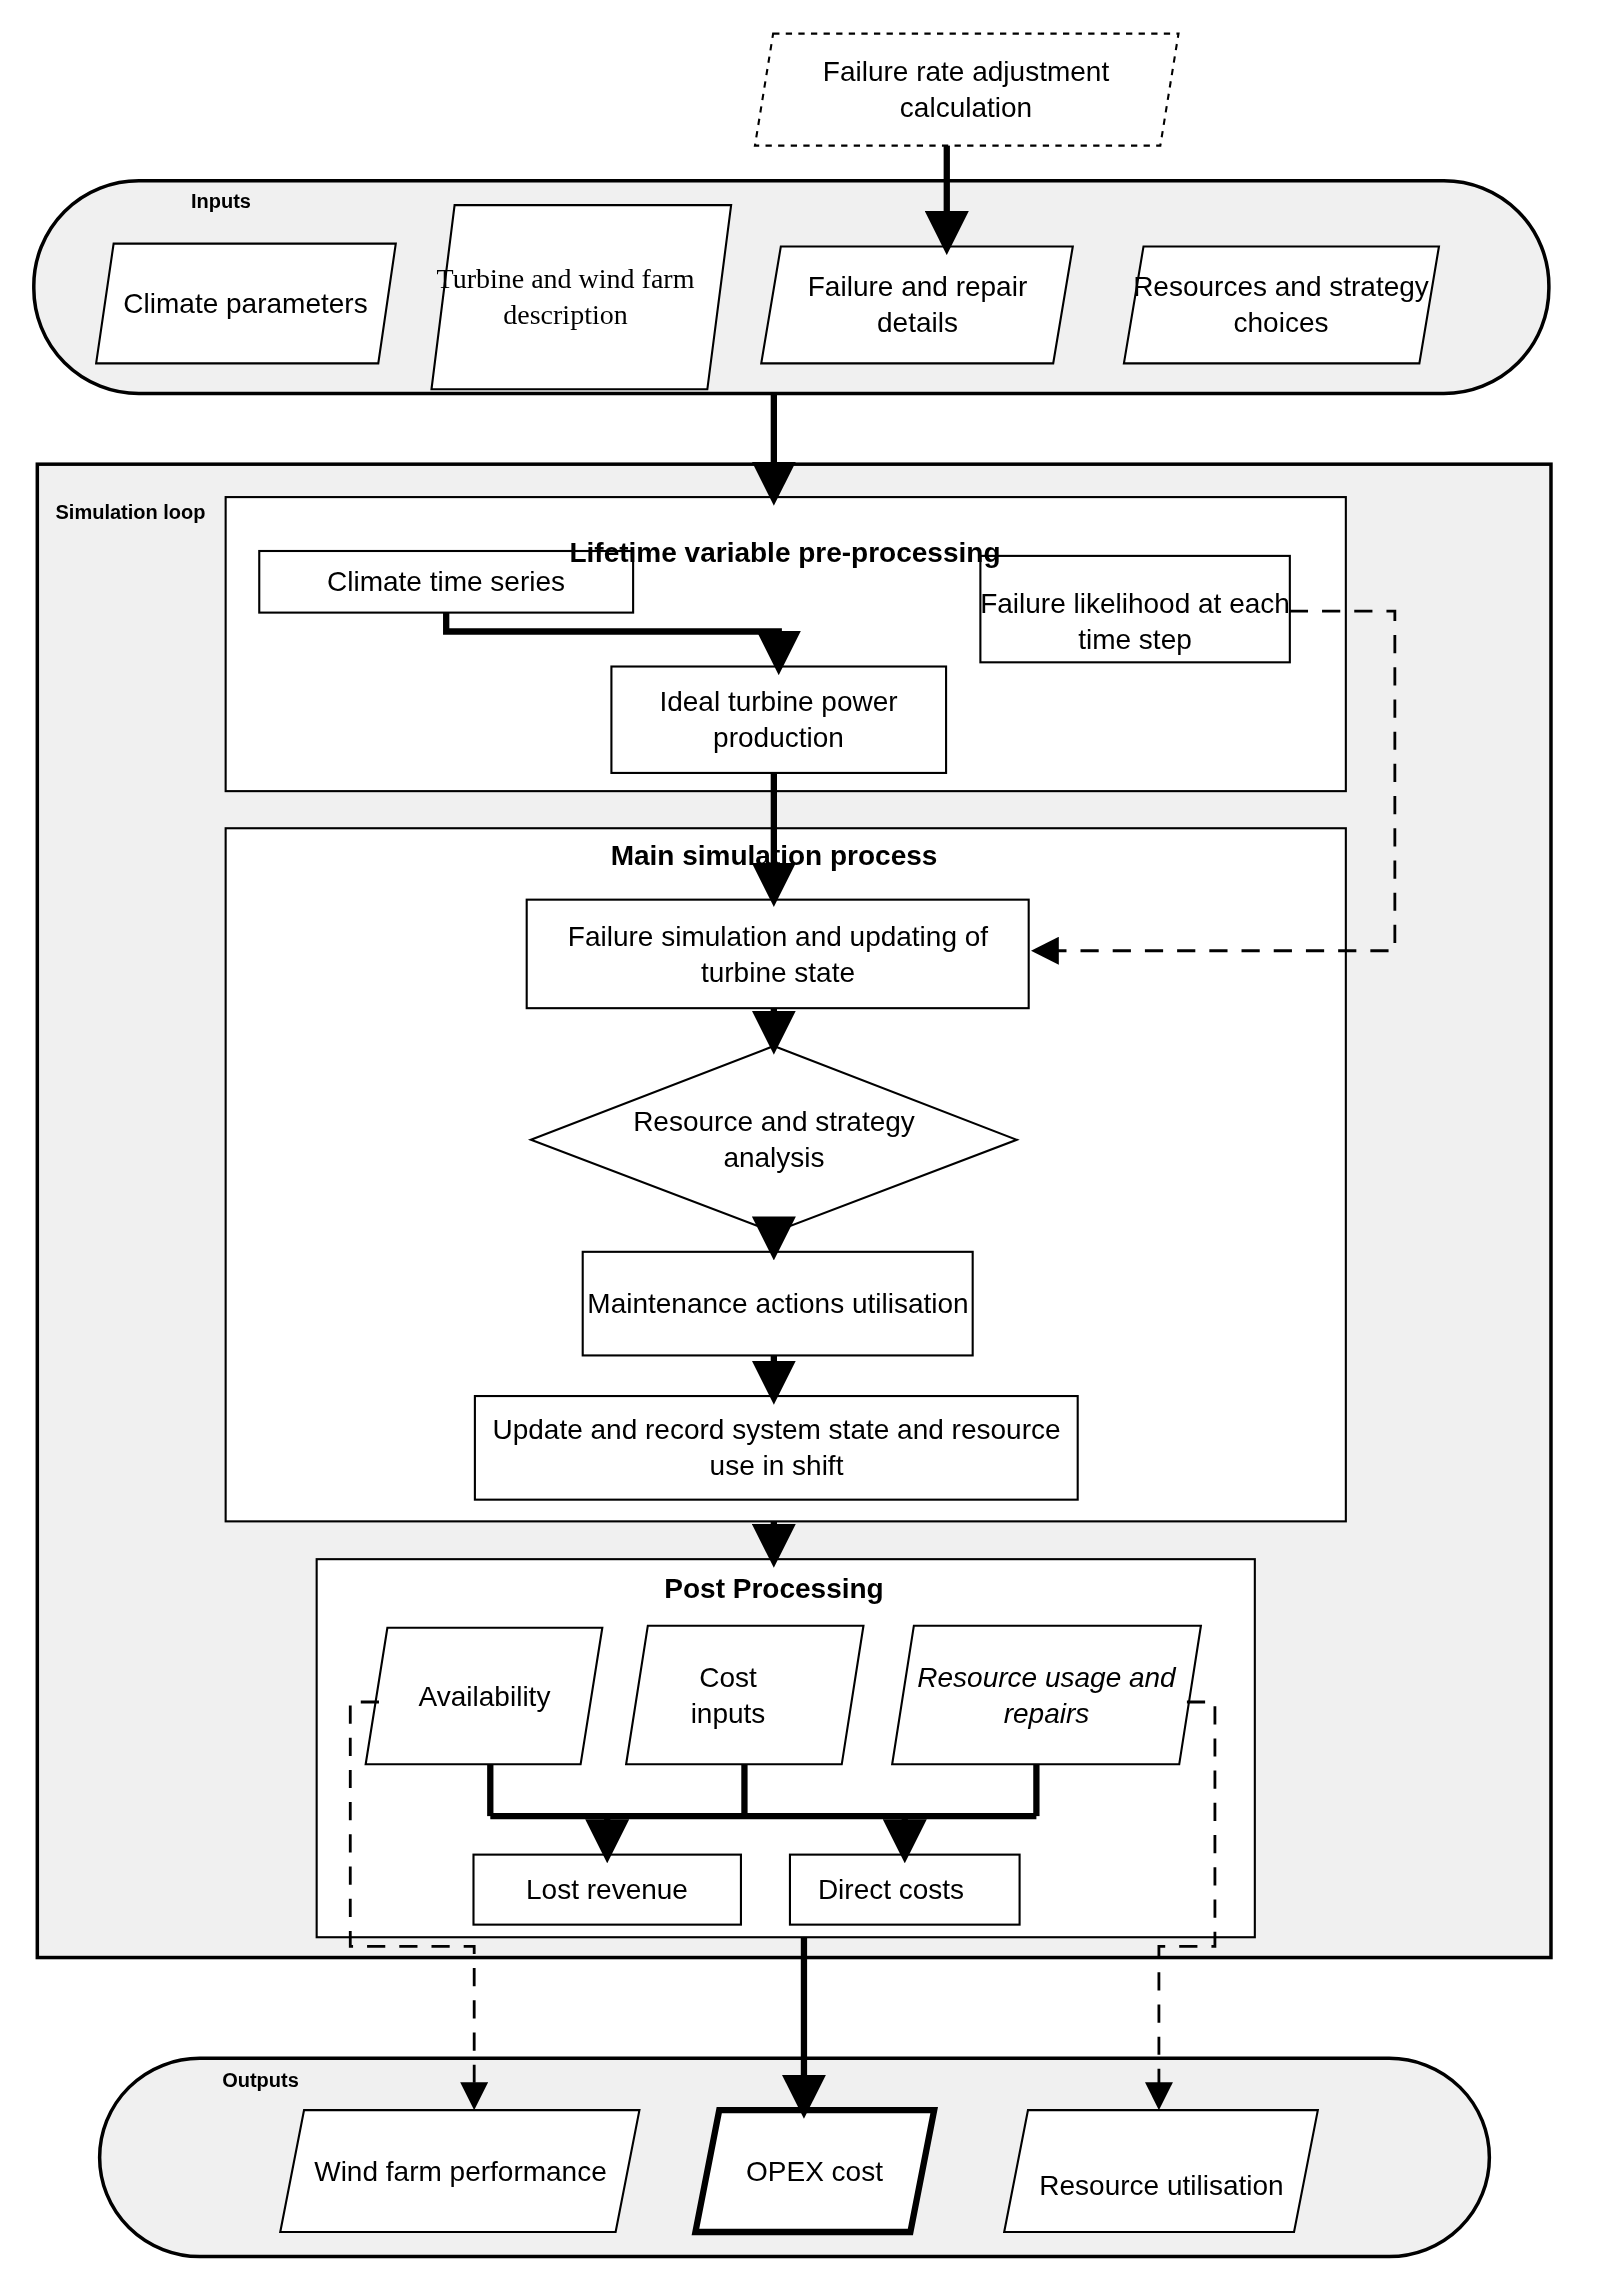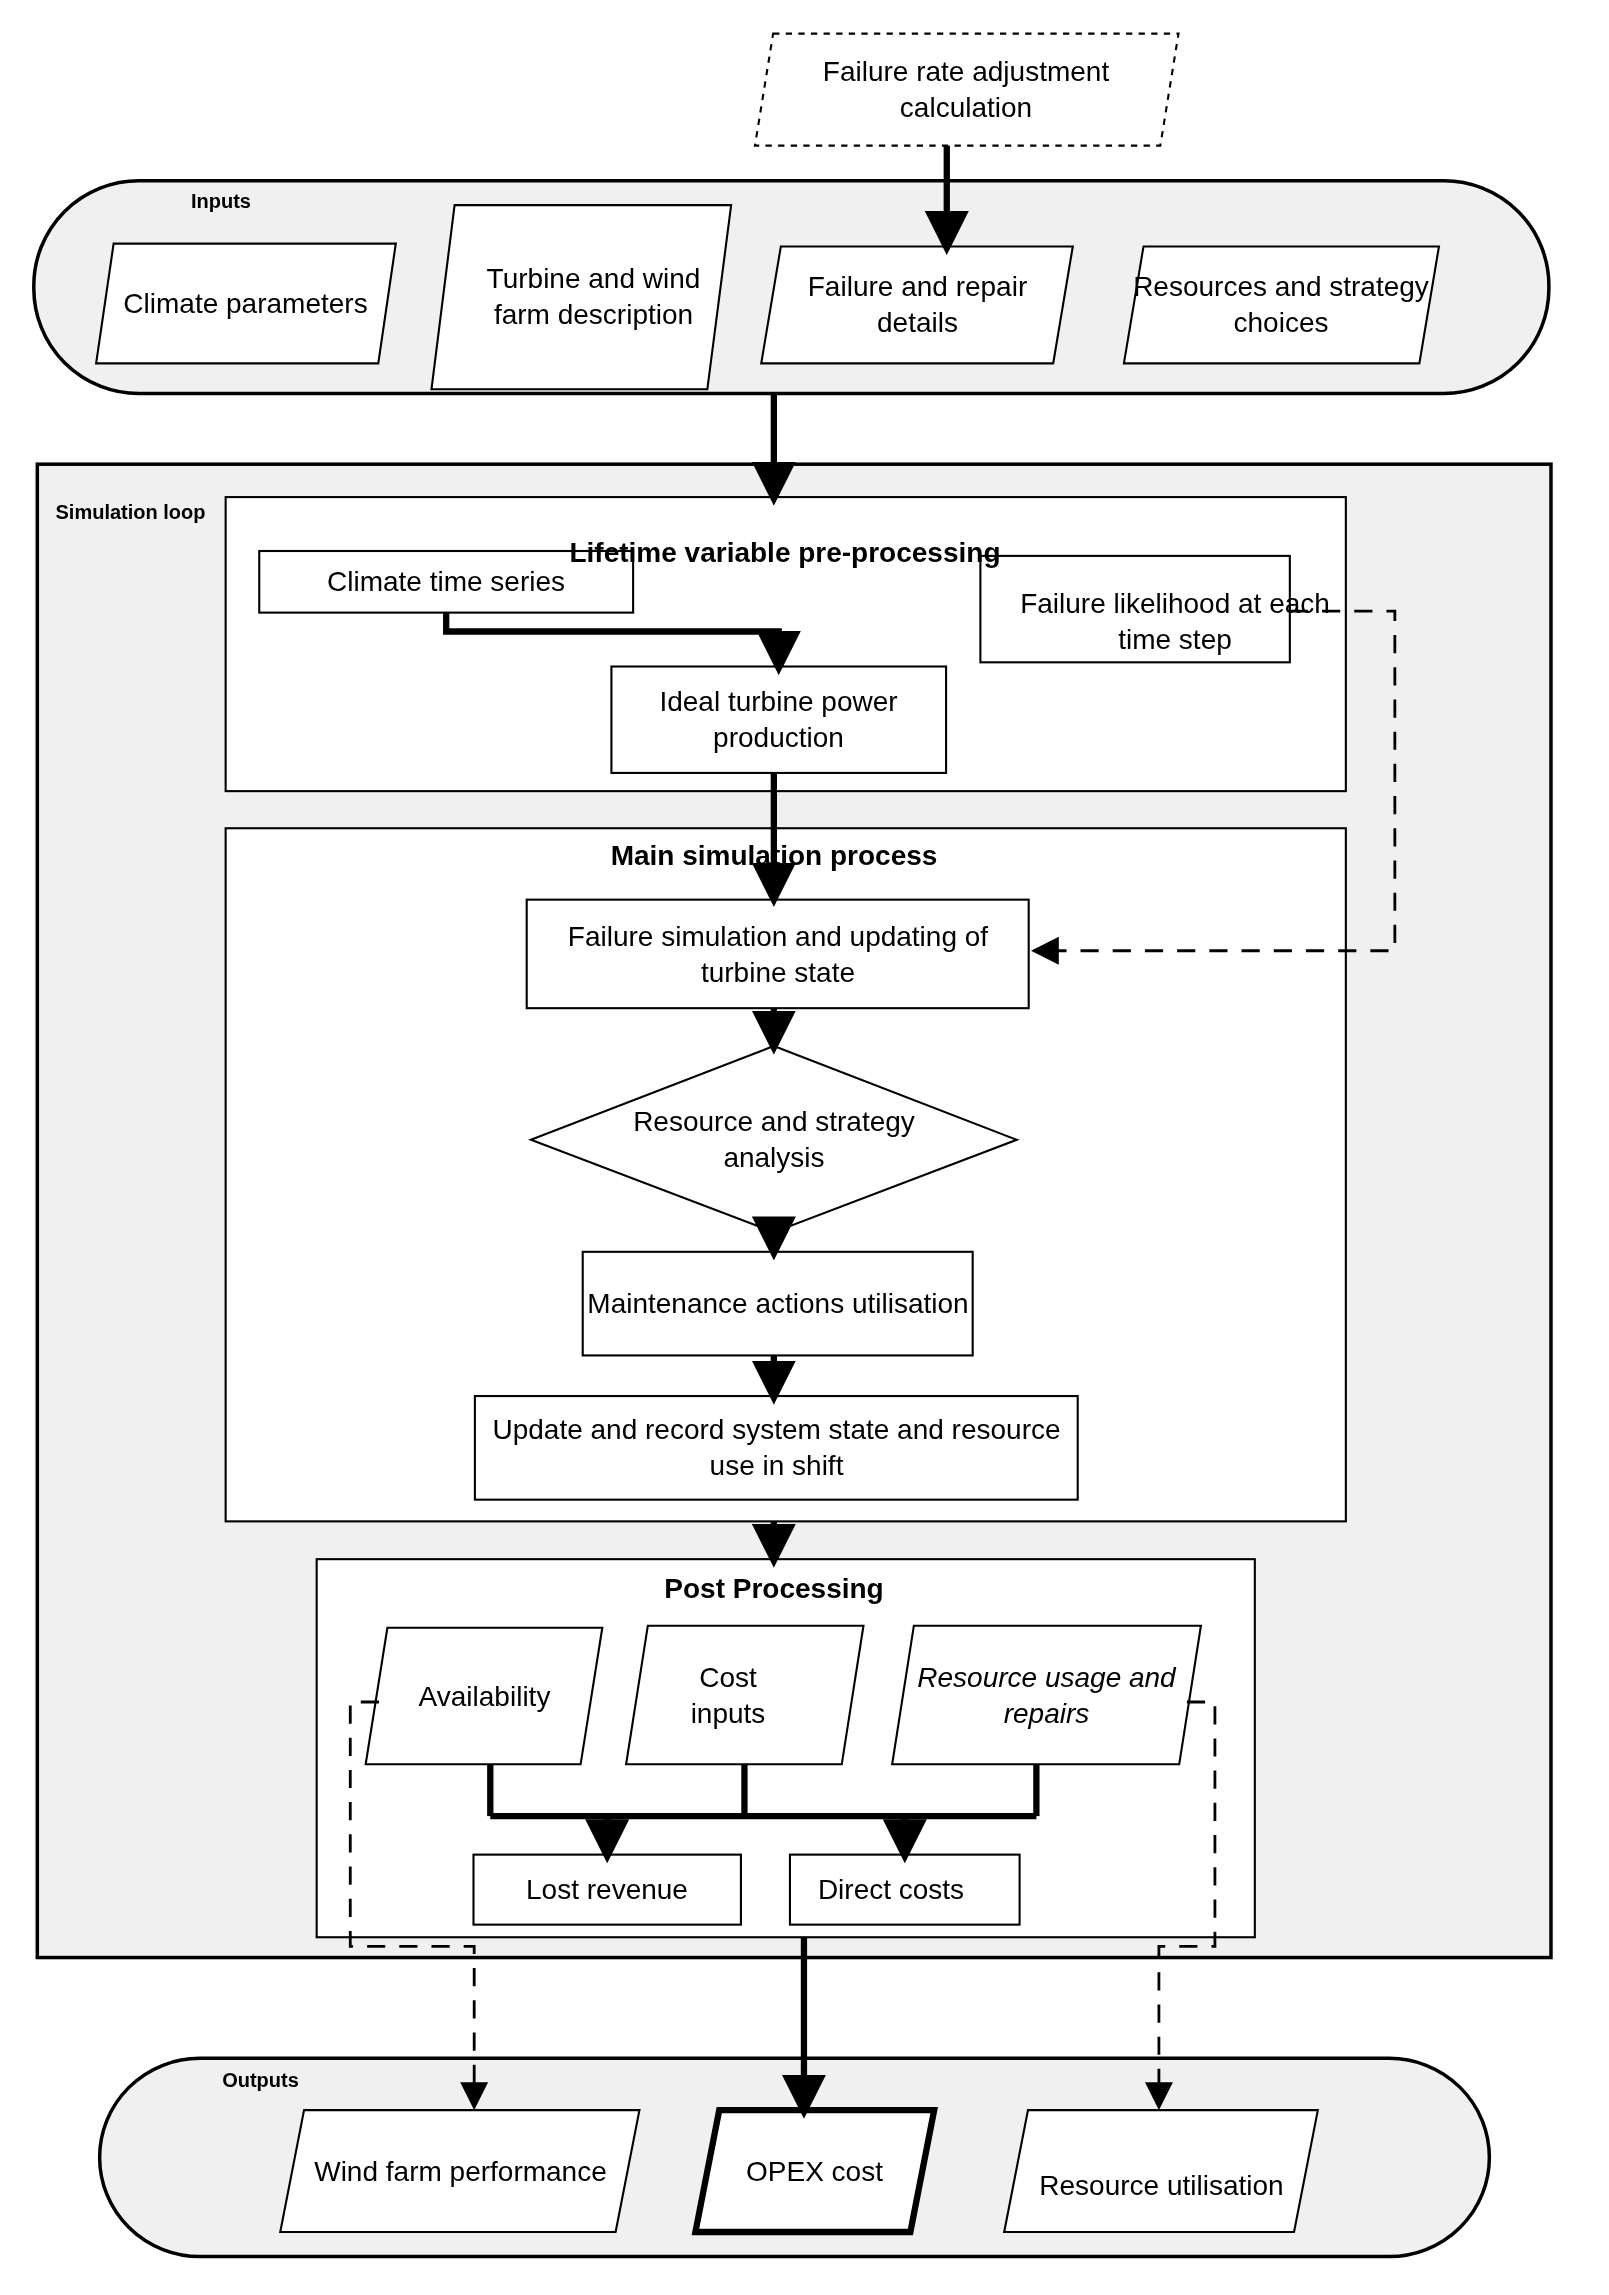--- a/index.html
+++ b/index.html
@@ -99,30 +99,30 @@
     <path class="flow-dashed" d="M541,2431 L500,2431 L500,2780 L677,2780 L677,2994" marker-end="url(#ahs)"></path>
 
     <path class="flow-dashed" d="M1695,2431 L1735,2431 L1735,2780 L1655,2780 L1655,2994" marker-end="url(#ahs)"></path>
   </svg>
 
   <div class="lbl t-node" style="left:763px;top:34px;width:406px;height:112px;">Failure rate adjustment calculation</div>
 
   <div class="lbl t-group" style="left:151px;top:183px;width:140px;height:38px;">Inputs</div>
 
   <div class="lbl t-node" style="left:102px;top:244px;width:287px;height:120px;">Climate parameters</div>
-  <div class="lbl t-node" style="left:456px;top:205px;width:275px;height:184px;">Turbine and wind farm description</div>
+  <div class="lbl t-node" style="left:428px;top:205px;width:275px;height:184px;font-family:Liberation Serif, serif;">Turbine and wind farm description</div>
   <div class="lbl t-node" style="left:770px;top:246px;width:295px;height:117px;">Failure and repair details</div>
   <div class="lbl t-node" style="left:1132px;top:246px;width:298px;height:117px;">Resources and strategy choices</div>
 
   <div class="lbl t-group" style="left:48px;top:471px;width:165px;height:83px;">Simulation loop</div>
 
   <div class="lbl t-head" style="left:505px;top:501px;width:560px;height:36px;margin-top:34px;">Lifetime variable pre-processing</div>
 
   <div class="lbl t-node" style="left:259px;top:551px;width:374px;height:62px;">Climate time series</div>
-  <div class="lbl t-node" style="left:980px;top:556px;width:310px;height:132px;padding-left:40px;">Failure likelihood at each time step</div>
+  <div class="lbl t-node" style="left:980px;top:556px;width:310px;height:132px;">Failure likelihood at each time step</div>
   <div class="lbl t-node" style="left:611px;top:667px;width:335px;height:106px;">Ideal turbine power production</div>
 
   <div class="lbl t-head" style="left:529px;top:838px;width:490px;height:36px;">Main simulation process</div>
 
   <div class="lbl t-node" style="left:527px;top:900px;width:502px;height:109px;">Failure simulation and updating of turbine state</div>
   <div class="lbl t-node" style="left:620px;top:1087px;width:308px;height:106px;">Resource and strategy analysis</div>
   <div class="lbl t-node" style="left:583px;top:1252px;width:390px;height:104px;">Maintenance actions utilisation</div>
   <div class="lbl t-node" style="left:475px;top:1396px;width:603px;height:104px;">Update and record system state and resource use in shift</div>
 
   <div class="lbl t-head" style="left:599px;top:1571px;width:350px;height:36px;">Post Processing</div>

